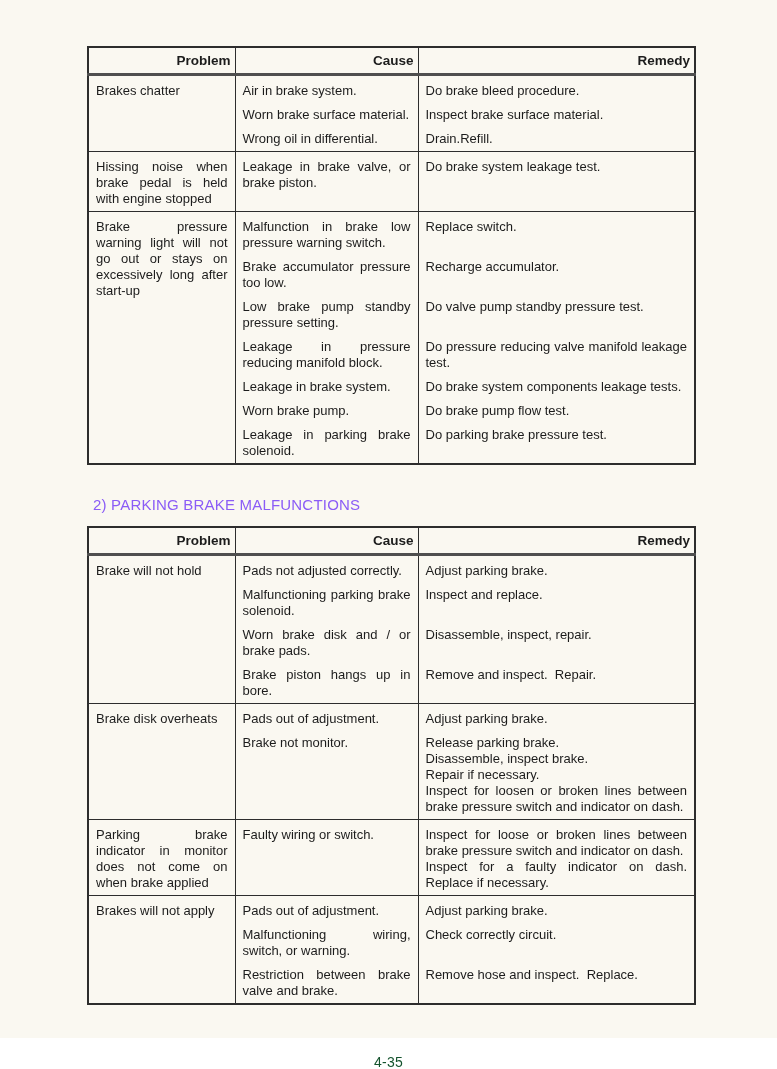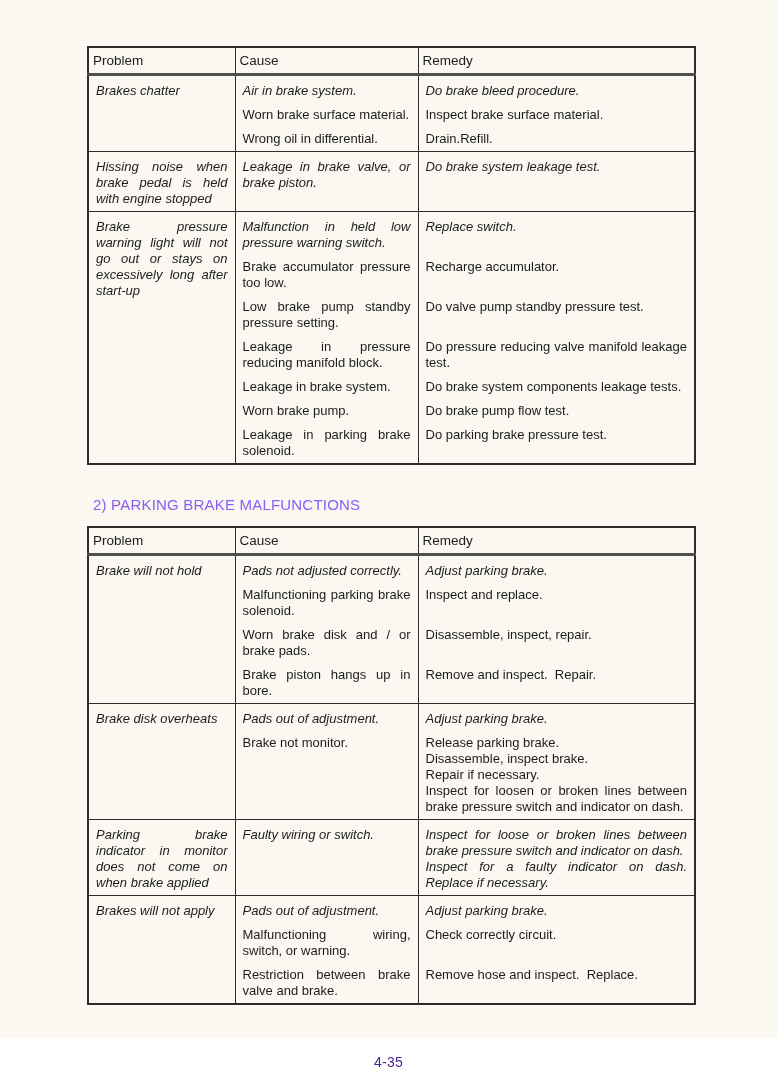--- a/index.html
+++ b/index.html
@@ -32,36 +32,35 @@
   }
   table.trouble-table {
     border: 2px solid #2d2d2d;
   }
   .col-problem { width: 147px; }
   .col-cause   { width: 183px; }
   .col-remedy  { width: 277px; }
   table.trouble-table th {
     border-left: 1.5px solid #2d2d2d;
     border-bottom: 3px solid #4f4f4f;
-    font-weight: normal;
+    font-weight: bold;
     font-size: 13.5px;
     line-height: 16px;
     padding: 5px 4px 4px 4px;
-    text-align: left;
+    text-align: right;
   }
   table.trouble-table td {
     border-left: 1.5px solid #2d2d2d;
     vertical-align: top;
     font-size: 13px;
     line-height: 16px;
     padding: 4px 7px;
   }
   table.trouble-table tr.group-start td {
     border-top: 1.5px solid #2d2d2d;
-    font-style: italic;
   }
   table.trouble-table td.first {
     padding-top: 7px;
   }
   .cell-text {
     text-align: justify;
     white-space: pre-wrap;
   }
   .section-heading {
     margin: 31px 0 13px 93px;
@@ -69,21 +68,21 @@
     font-weight: normal;
     letter-spacing: 0.2px;
     color: #8b5cf6;
   }
   .page-number {
     margin-top: 49px;
     width: 777px;
     text-align: center;
     font-size: 14px;
     letter-spacing: 0.3px;
-    color: #4c1d95;
+    color: #14532d;
   }
   .bottom-strip {
     width: 777px;
     height: 31px;
     background: #ffffff;
   }
 </style>
 </head>
 <body>
 
@@ -140,21 +139,21 @@
             </td>
             <td class="remedy-cell first">
               <div class="cell-text">Do brake system leakage test.</div>
             </td>
           </tr>
           <tr class="group-start">
             <td rowspan="7" class="problem-cell first">
               <div class="cell-text">Brake pressure warning light will not go out or stays on excessively long after start-up</div>
             </td>
             <td class="cause-cell first">
-              <div class="cell-text">Malfunction in held low pressure warning switch.</div>
+              <div class="cell-text">Malfunction in brake low pressure warning switch.</div>
             </td>
             <td class="remedy-cell first">
               <div class="cell-text">Replace switch.</div>
             </td>
           </tr>
           <tr>
             <td class="cause-cell">
               <div class="cell-text">Brake accumulator pressure too low.</div>
             </td>
             <td class="remedy-cell">

